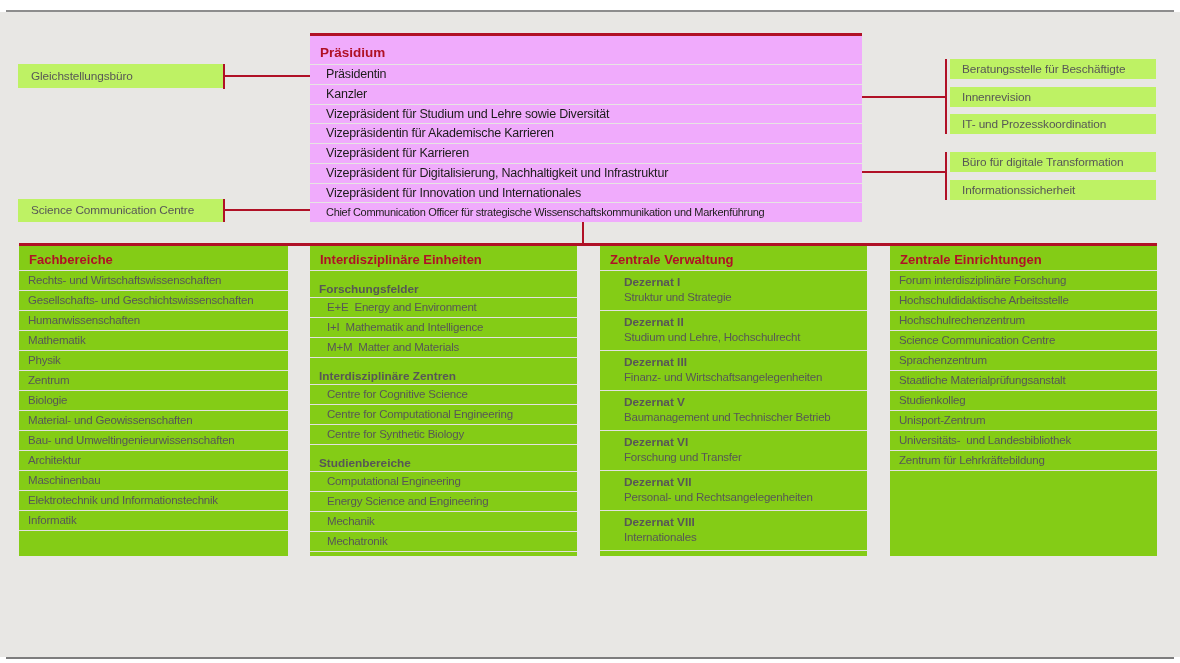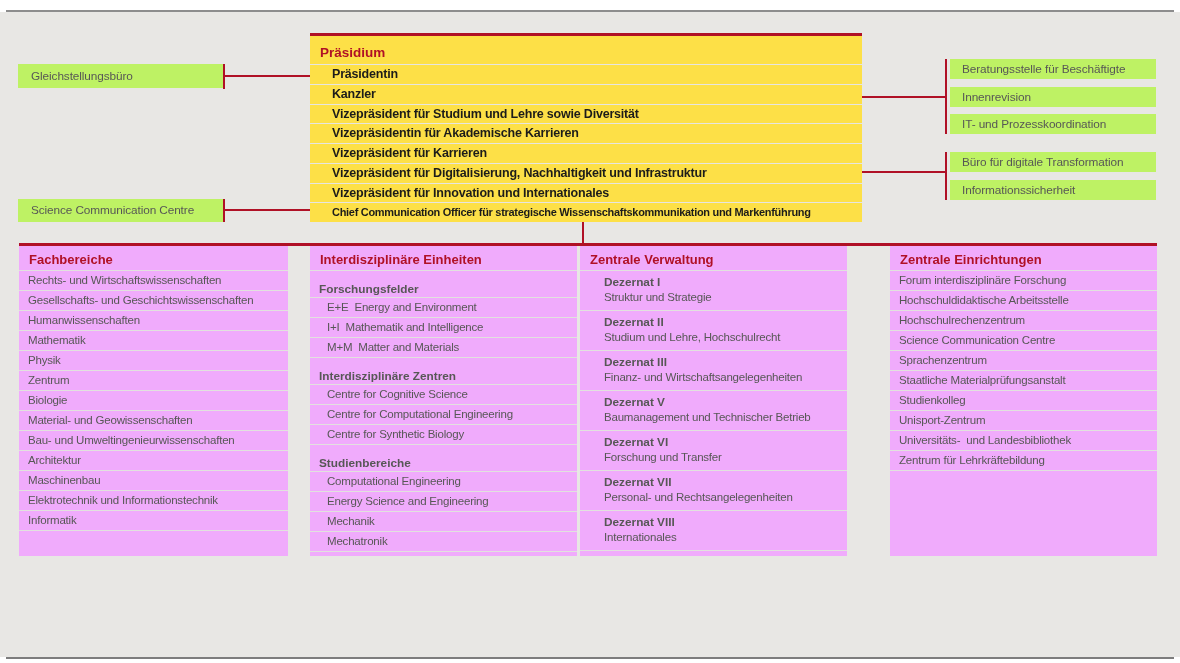--- a/index.html
+++ b/index.html
@@ -2,37 +2,37 @@
 <html><head>
 <meta charset="utf-8">
 <style>
   *{margin:0;padding:0;box-sizing:border-box}
   html,body{width:1180px;height:663px}
   body{position:relative;background:#ffffff;font-family:"Liberation Sans",sans-serif;overflow:hidden}
   .canvas{position:absolute;left:0;top:12px;width:1180px;height:645px;background:#e8e7e4}
   .frame{position:absolute;left:6px;right:6px;height:2px;background:#8d8d8d}
   .frame.top{top:10px}
   .frame.bottom{top:657px;background:#7d7d7d}
-  .panel{position:absolute;background:#fde047}
+  .panel{position:absolute;background:#f0abfc}
   .redline{position:absolute;background:#b01126}
 
   
   .praesidium{left:310px;top:33px;width:552px;height:189px;border-top:3px solid #b01126}
   .ptitle{height:28px;padding:9px 0 0 10px;font-size:13.5px;font-weight:bold;color:#b01126}
-  .prow{height:19.75px;line-height:19px;border-top:1px solid #e6e5e2;padding-left:22px;
-        font-size:12.5px;font-weight:bold;color:#1c1c1a;letter-spacing:-0.2px;white-space:nowrap}
+  .prow{height:19.75px;line-height:19px;border-top:1px solid #e6e5e2;padding-left:16px;
+        font-size:12.5px;font-weight:normal;color:#1c1c1a;letter-spacing:-0.2px;white-space:nowrap}
   .prow:last-child{font-size:11px;letter-spacing:-0.3px}
 
   
   .unit{position:absolute;background:#bef264;color:#575756;font-size:11.8px;letter-spacing:-0.1px;white-space:nowrap}
   .unit.left{left:18px;width:205px;padding-left:13px}
   .unit.right{left:950px;width:206px;height:20px;line-height:20px;padding-left:12px}
 
   
-  .col{position:absolute;top:246px;height:310px;background:#f0abfc}
+  .col{position:absolute;top:246px;height:310px;background:#84cc16}
   .col-title{height:25px;line-height:27px;padding-left:10px;font-size:13px;font-weight:bold;
              color:#b01126;border-bottom:1px solid #e2e1de;white-space:nowrap}
   .item{height:20px;line-height:19px;padding-left:9px;border-bottom:1px solid #e2e1de;
         font-size:11.5px;letter-spacing:-0.2px;color:#575756;white-space:pre}
   .item.indent{padding-left:17px}
   .subhead{height:27px;line-height:20px;padding:8px 0 0 9px;border-bottom:1px solid #e2e1de;
            font-size:11.8px;font-weight:bold;color:#575756;white-space:nowrap}
   .dept{padding:4px 0 5px 24px;border-bottom:1px solid #e2e1de}
   .dept .name{font-size:11.8px;font-weight:bold;color:#575756;line-height:15px;white-space:nowrap}
   .dept .desc{font-size:11.5px;color:#575756;line-height:15px;letter-spacing:-0.2px;white-space:nowrap}
@@ -104,21 +104,21 @@
     <div class="subhead">Interdisziplinäre Zentren</div>
     <div class="item indent">Centre for Cognitive Science</div>
     <div class="item indent">Centre for Computational Engineering</div>
     <div class="item indent">Centre for Synthetic Biology</div>
     <div class="subhead">Studienbereiche</div>
     <div class="item indent">Computational Engineering</div>
     <div class="item indent">Energy Science and Engineering</div>
     <div class="item indent">Mechanik</div>
     <div class="item indent">Mechatronik</div>
   </div>
-<div class="col" id="col-2" style="left:580px;width:267px">
+<div class="col" id="col-2" style="left:600px;width:267px">
     <div class="col-title">Zentrale Verwaltung</div>
     <div class="dept">
       <div class="name">Dezernat I</div>
       <div class="desc">Struktur und Strategie</div>
     </div>
     <div class="dept">
       <div class="name">Dezernat II</div>
       <div class="desc">Studium und Lehre, Hochschulrecht</div>
     </div>
     <div class="dept">

